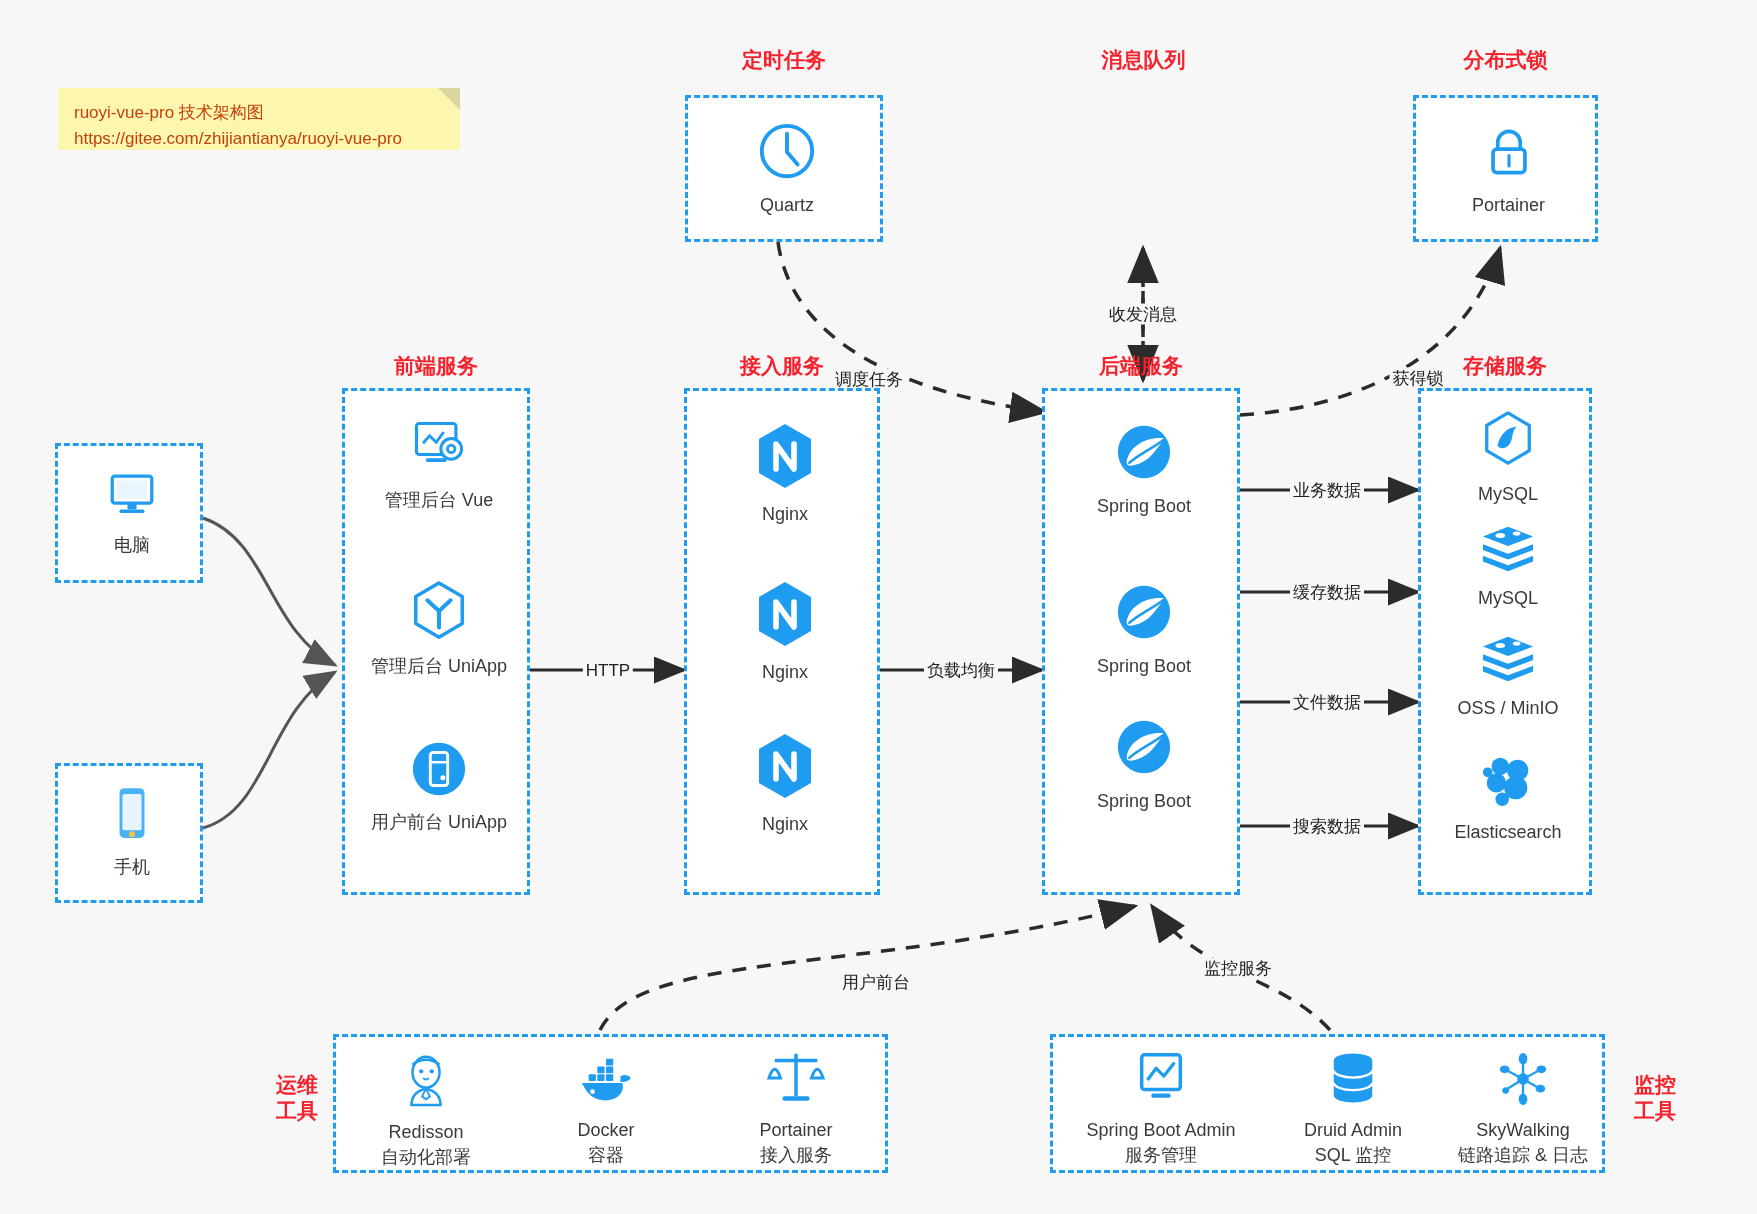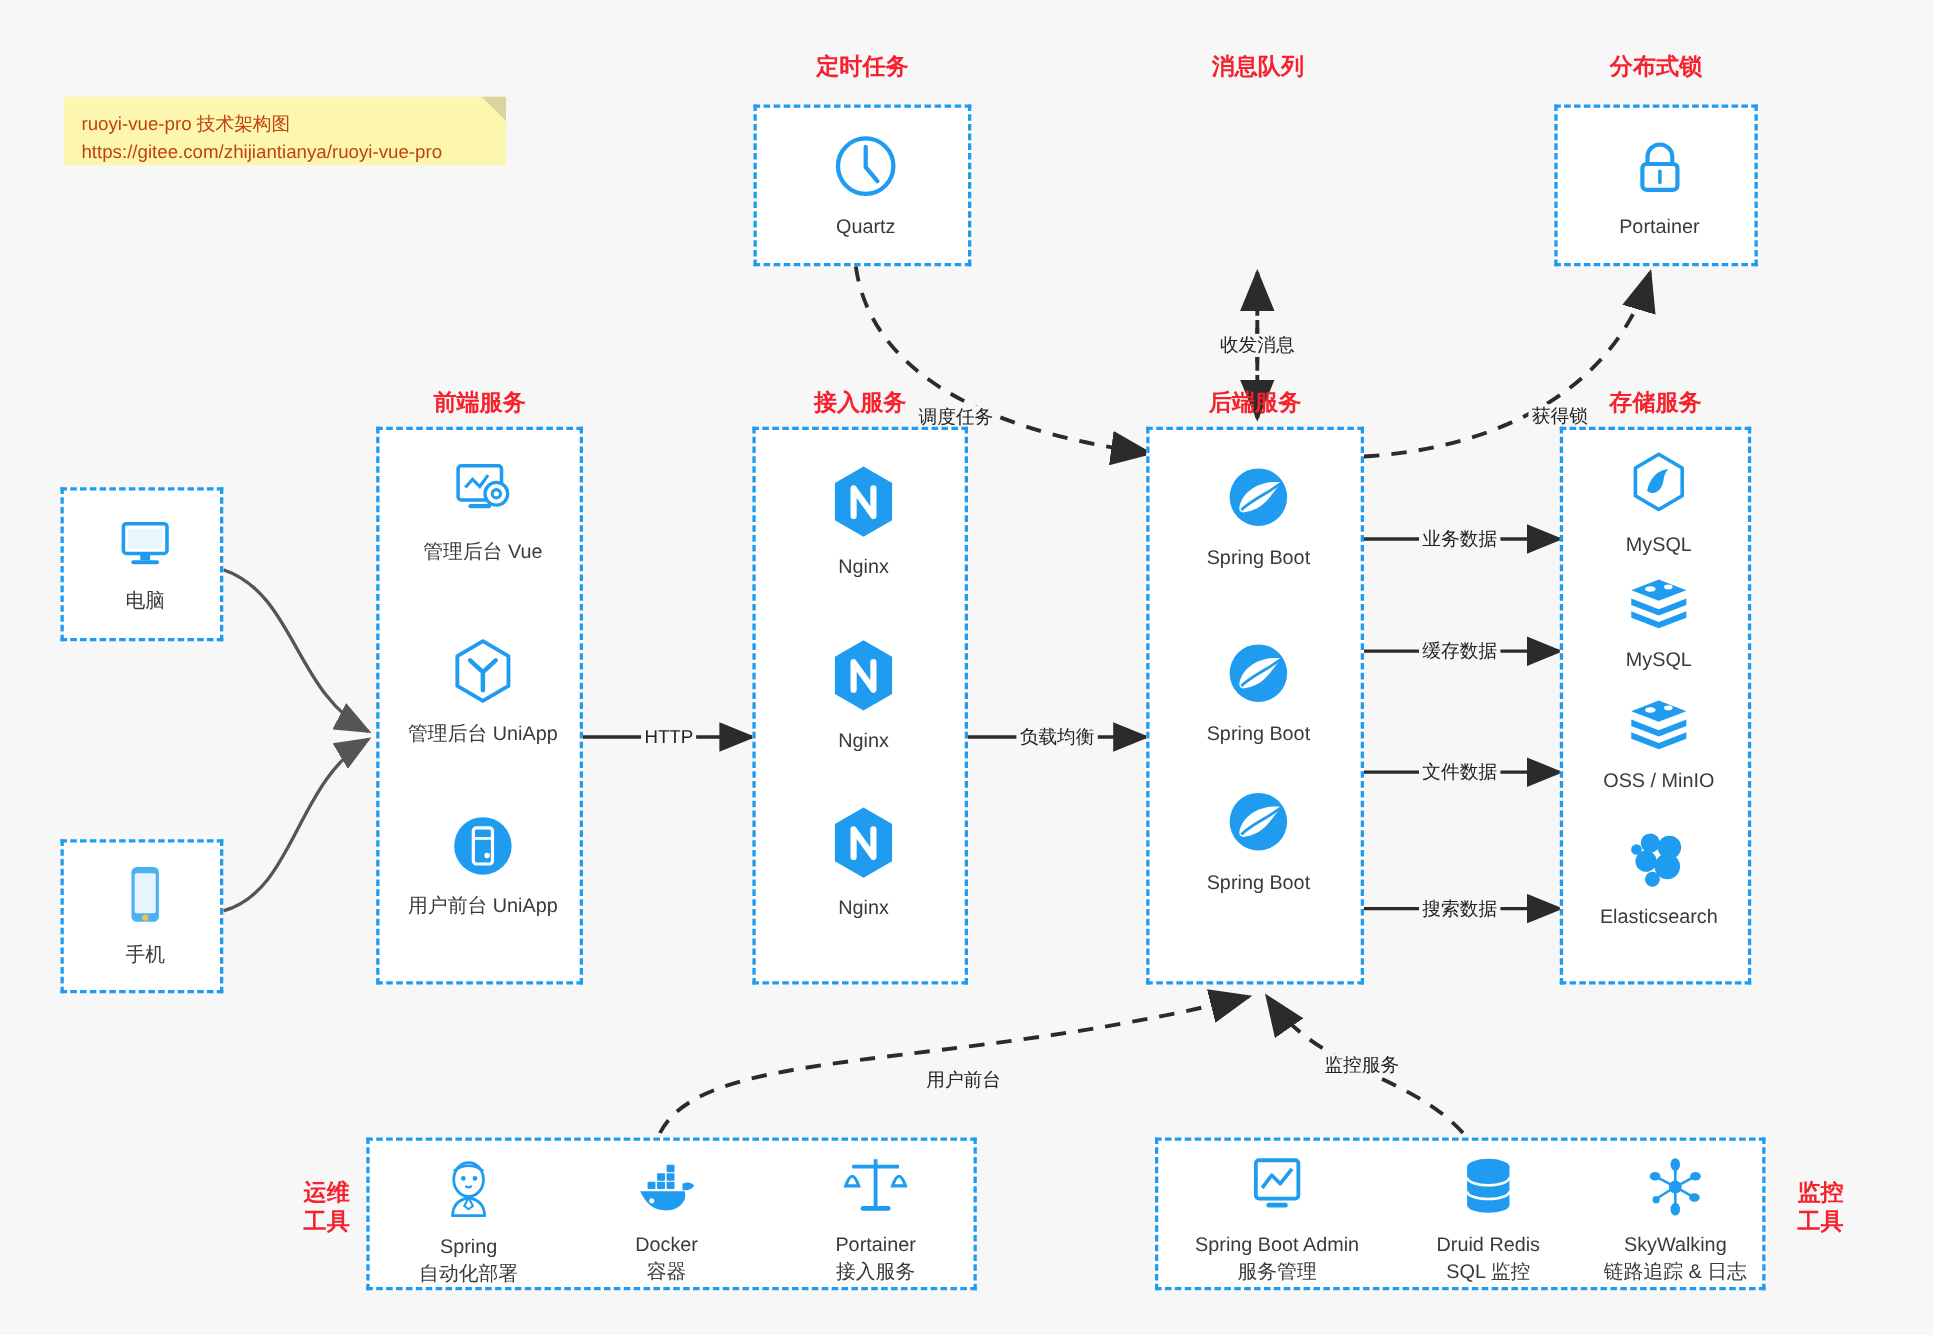--- a/index.html
+++ b/index.html
@@ -366,21 +366,21 @@
         <svg width="56" height="58" viewBox="0 0 58 60">
           <ellipse cx="29" cy="22" rx="14" ry="16" fill="none" stroke="#1f9cf0" stroke-width="2.6"></ellipse>
           <path d="M15 14 q14 -10 28 0" fill="none" stroke="#1f9cf0" stroke-width="2.4"></path>
           <circle cx="24" cy="21" r="2.2" fill="#1f9cf0"></circle>
           <circle cx="35" cy="21" r="2.2" fill="#1f9cf0"></circle>
           <path d="M26 28 q3 3 6 0" fill="none" stroke="#1f9cf0" stroke-width="2"></path>
           <path d="M14 56 q0 -14 15 -17 q15 3 15 17 z" fill="none" stroke="#1f9cf0" stroke-width="2.6"></path>
           <path d="M29 39 l-4 8 l4 3 l4 -3 z" fill="none" stroke="#1f9cf0" stroke-width="2"></path>
         </svg>
       </span>
-      <span class="lbl">Spring</span>
+      <span class="lbl">Redisson</span>
       <span class="lbl2">自动化部署</span>
     </div>
     <div class="node" style="left:190px; top:18px; width:160px;">
       <span class="ico">
         <svg width="60" height="52" viewBox="0 0 62 54">
           <g fill="#1f9cf0">
             <rect x="13" y="20" width="7.5" height="7" rx="1"></rect>
             <rect x="22" y="20" width="7.5" height="7" rx="1"></rect>
             <rect x="31" y="20" width="7.5" height="7" rx="1"></rect>
             <rect x="22" y="12" width="7.5" height="7" rx="1"></rect>
@@ -426,21 +426,21 @@
       <span class="ico">
         <svg width="52" height="56" viewBox="0 0 54 58">
           <ellipse cx="27" cy="10" rx="20" ry="7.5" fill="#1f9cf0"></ellipse>
           <path d="M7 10 v10 a20 7.5 0 0 0 40 0 v-10" fill="#1f9cf0"></path>
           <path d="M7 23 v10 a20 7.5 0 0 0 40 0 v-10" fill="#1f9cf0"></path>
           <path d="M7 36 v10 a20 7.5 0 0 0 40 0 v-10" fill="#1f9cf0"></path>
           <path d="M7 20 a20 7.5 0 0 0 40 0" fill="none" stroke="#ffffff" stroke-width="2.4"></path>
           <path d="M7 33 a20 7.5 0 0 0 40 0" fill="none" stroke="#ffffff" stroke-width="2.4"></path>
         </svg>
       </span>
-      <span class="lbl">Druid Redis</span>
+      <span class="lbl">Druid Admin</span>
       <span class="lbl2">SQL 监控</span>
     </div>
     <div class="node" style="left:385px; top:14px; width:170px;">
       <span class="ico">
         <svg width="56" height="56" viewBox="0 0 58 58">
           <g stroke="#1f9cf0" stroke-width="2.4">
             <line x1="29" y1="29" x2="29" y2="10"></line>
             <line x1="29" y1="29" x2="29" y2="48"></line>
             <line x1="29" y1="29" x2="12" y2="20"></line>
             <line x1="29" y1="29" x2="46" y2="20"></line>

